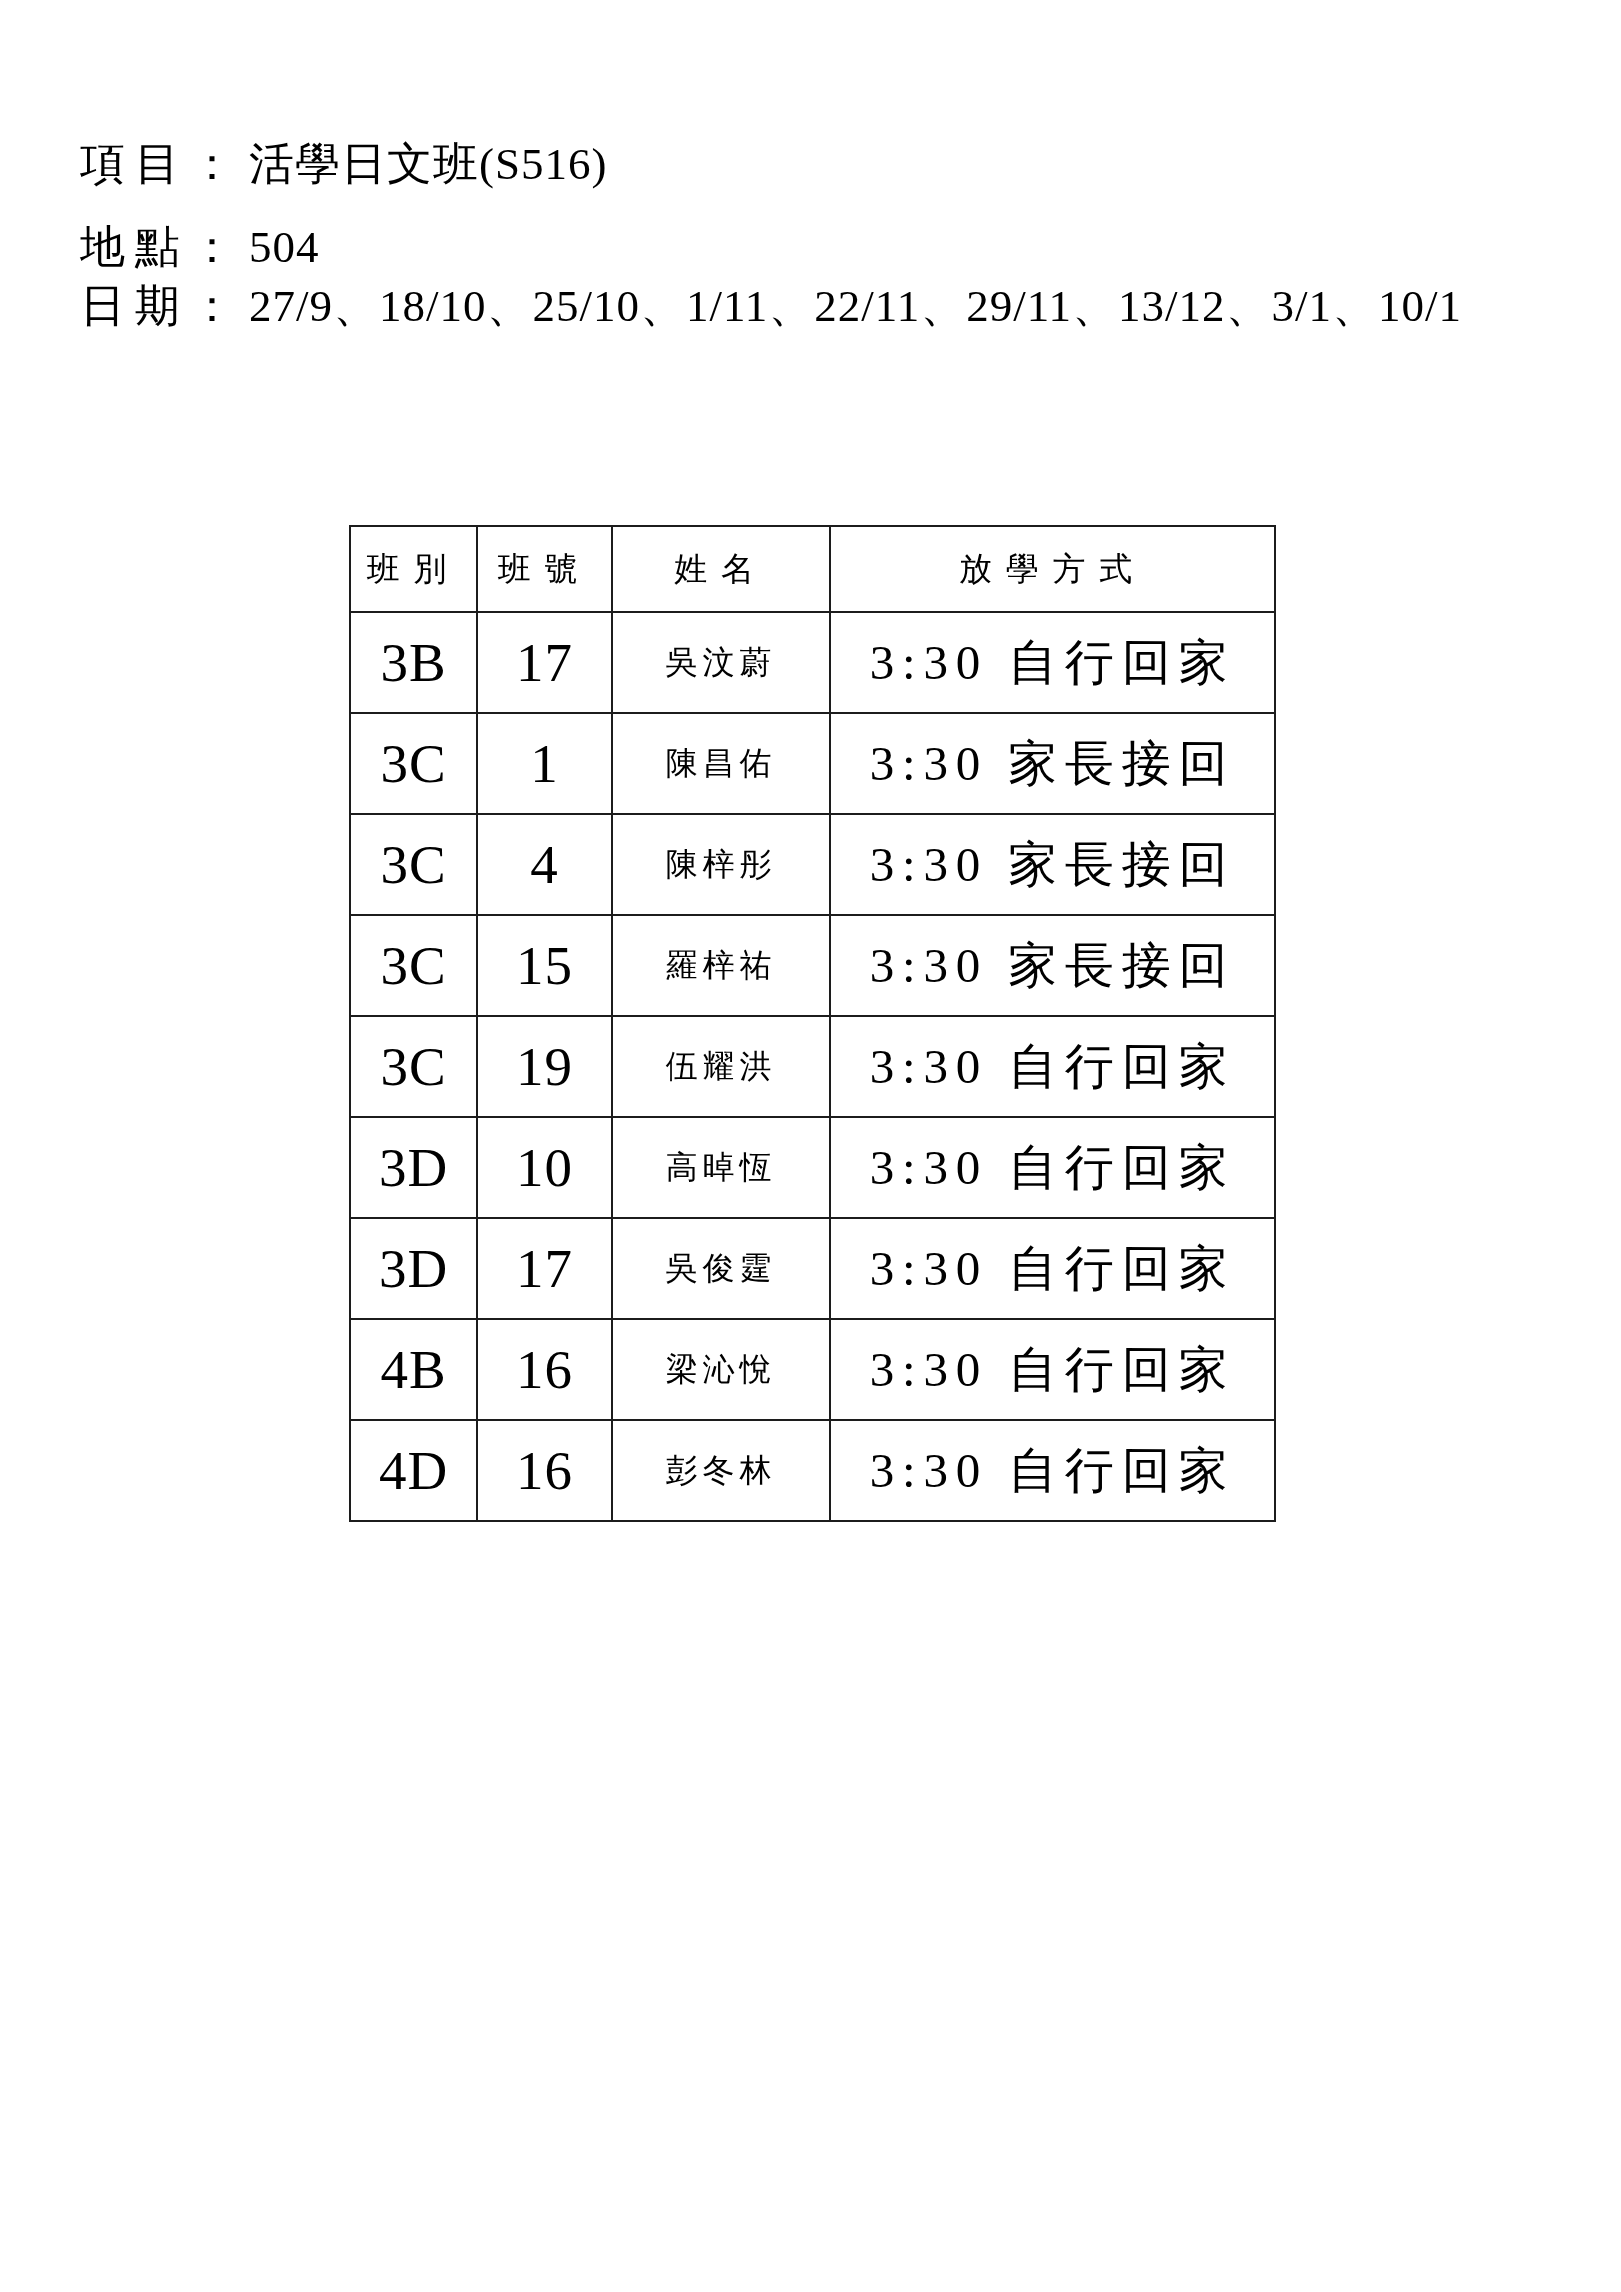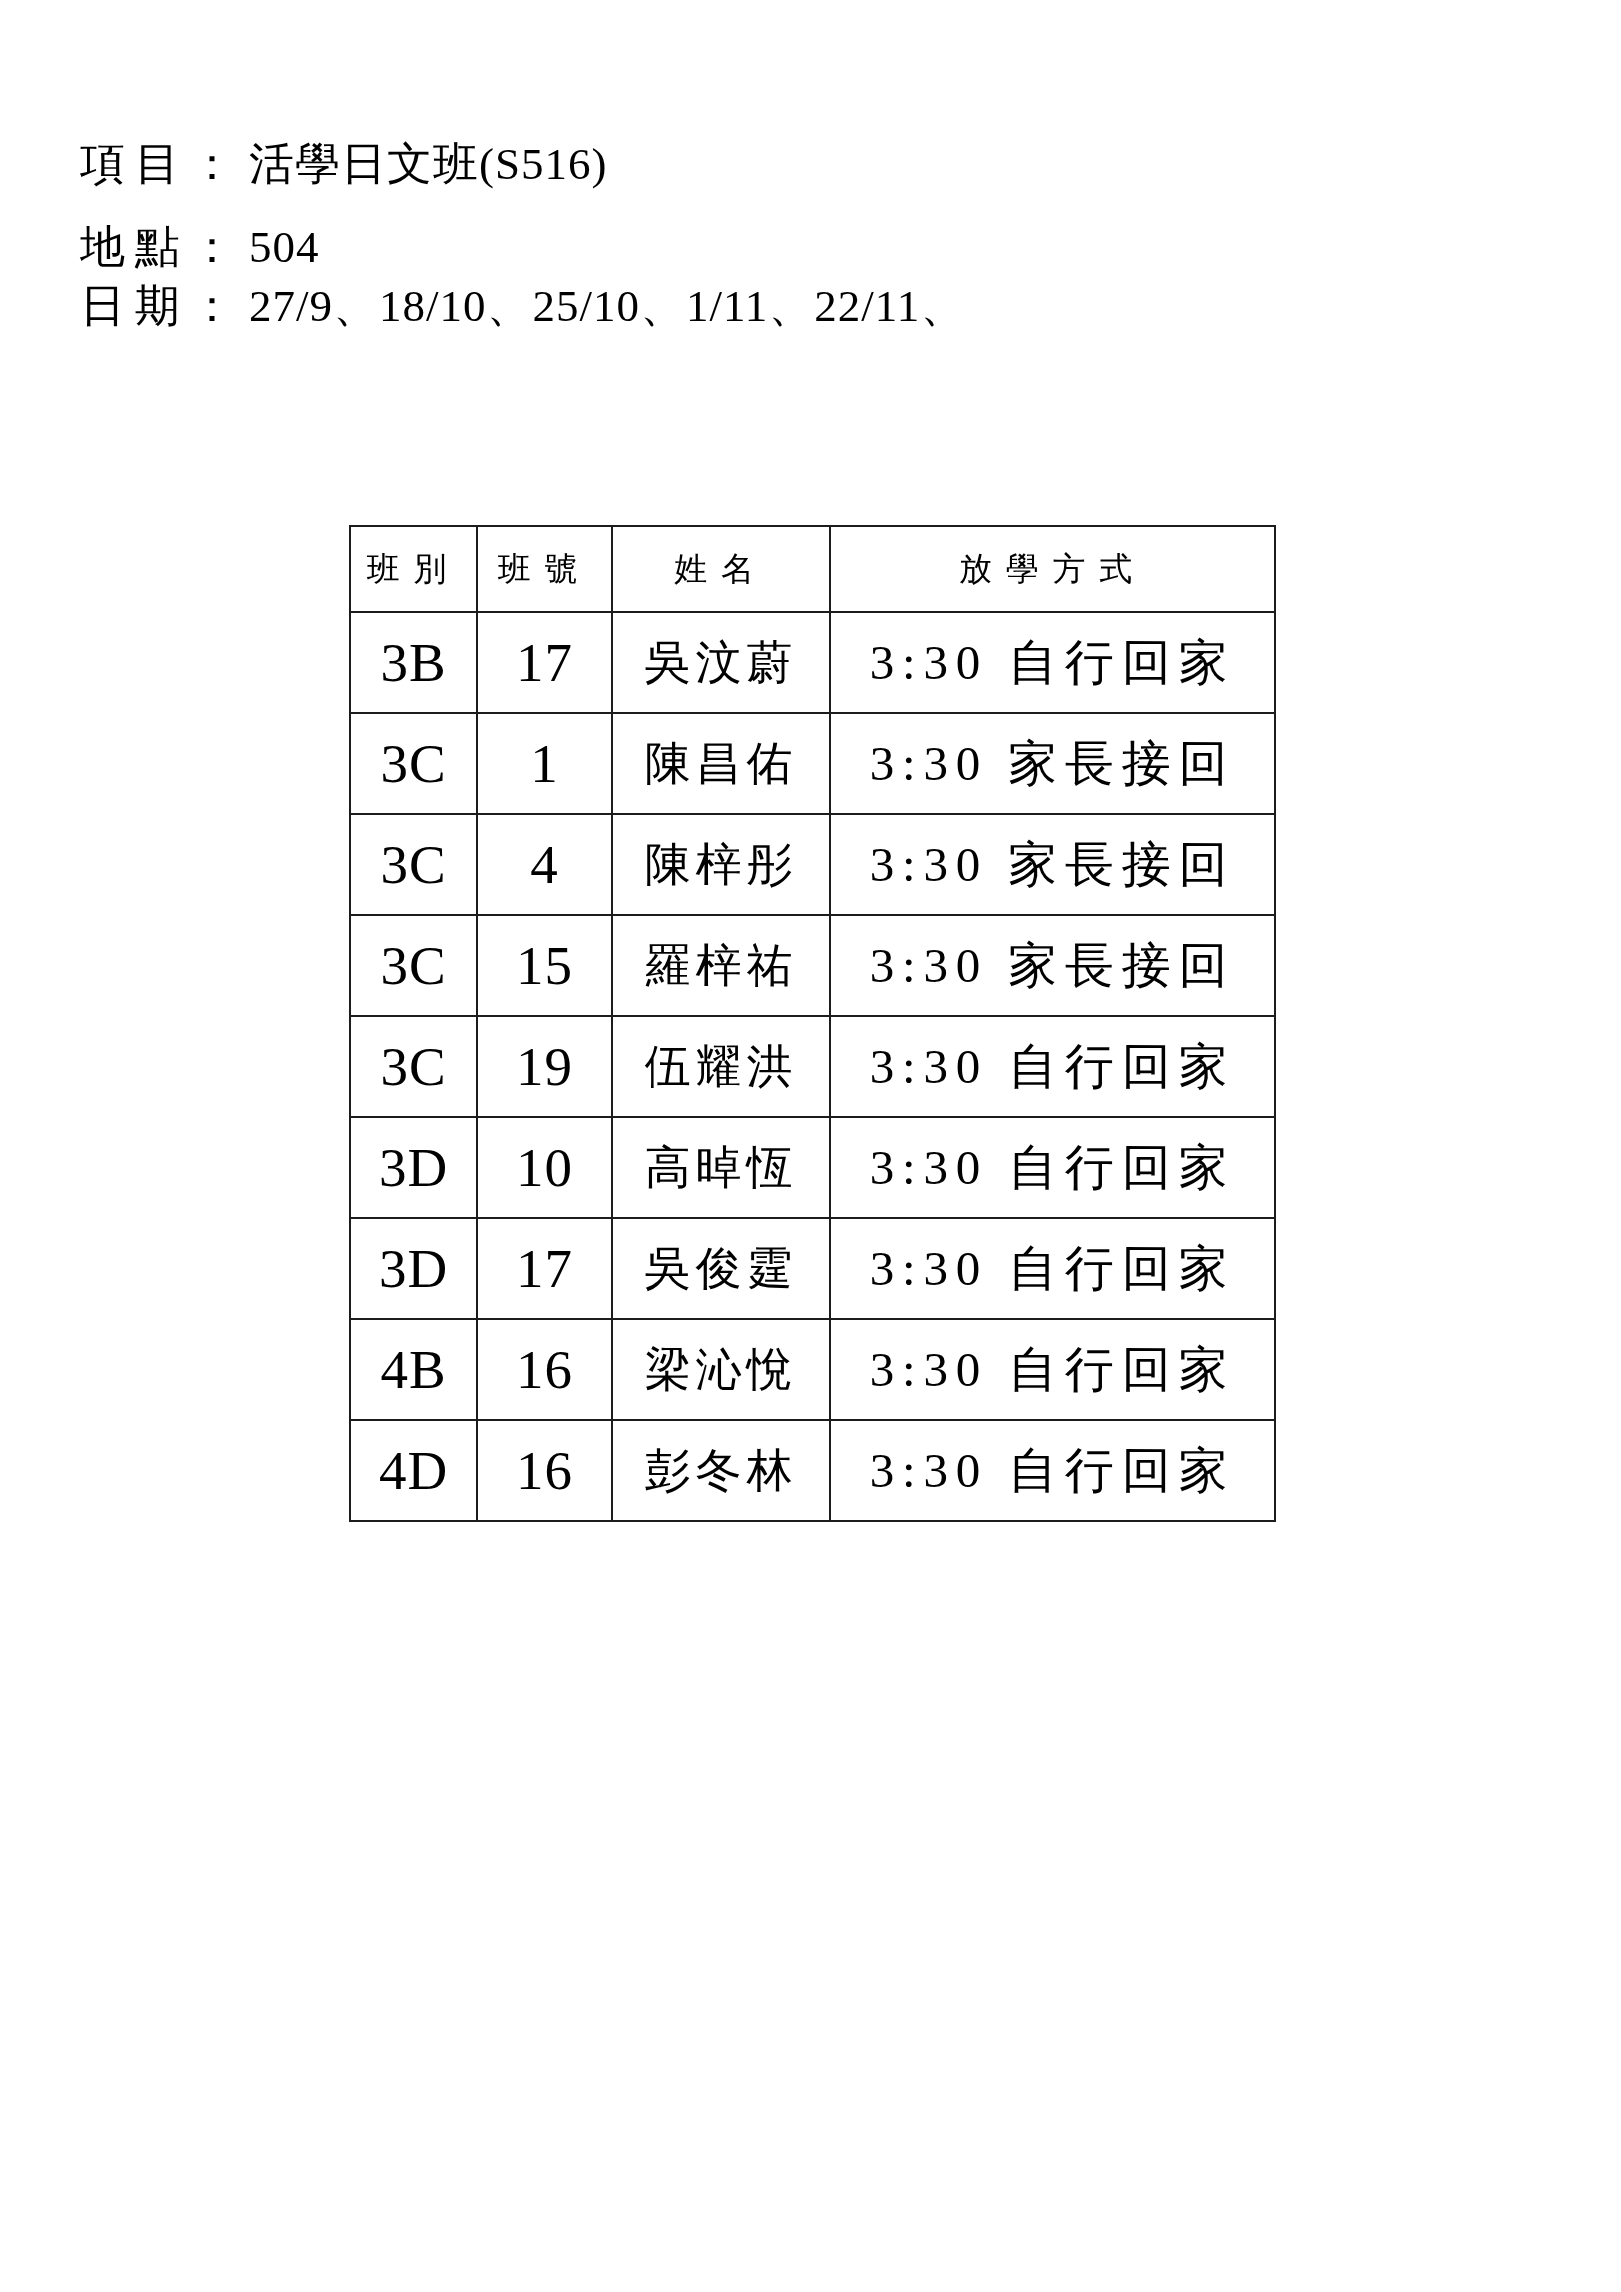--- a/index.html
+++ b/index.html
@@ -71,21 +71,21 @@
     letter-spacing: 13.7px;
   }
   .dismissal-table tbody td {
     height: 99px;
   }
   .cell-class, .cell-number {
     font-size: 55px;
     letter-spacing: 1px;
   }
   .cell-name {
-    font-size: 46px;
+    font-size: 32px;
     letter-spacing: 4.9px;
   }
   .cell-method {
     font-size: 49px;
     letter-spacing: 7.8px;
   }
 </style>
 </head>
 <body>
 
@@ -98,20 +98,21 @@
 
   <div class="info-line line-location">
     <span class="info-label">地點：</span>
     <span class="info-value">504</span>
   </div>
 
   <div class="info-line line-dates">
     <span class="info-label">日期：</span>
     <span class="dates-value-block">
       <span class="info-value">27/9、18/10、25/10、1/11、22/11、</span>
+      <span class="info-value">29/11、13/12、3/1、10/1</span>
     </span>
   </div>
 
 
   <table class="dismissal-table">
     <thead>
       <tr>
         <th class="col-class">班別</th>
         <th class="col-number">班號</th>
         <th class="col-name">姓名</th>

